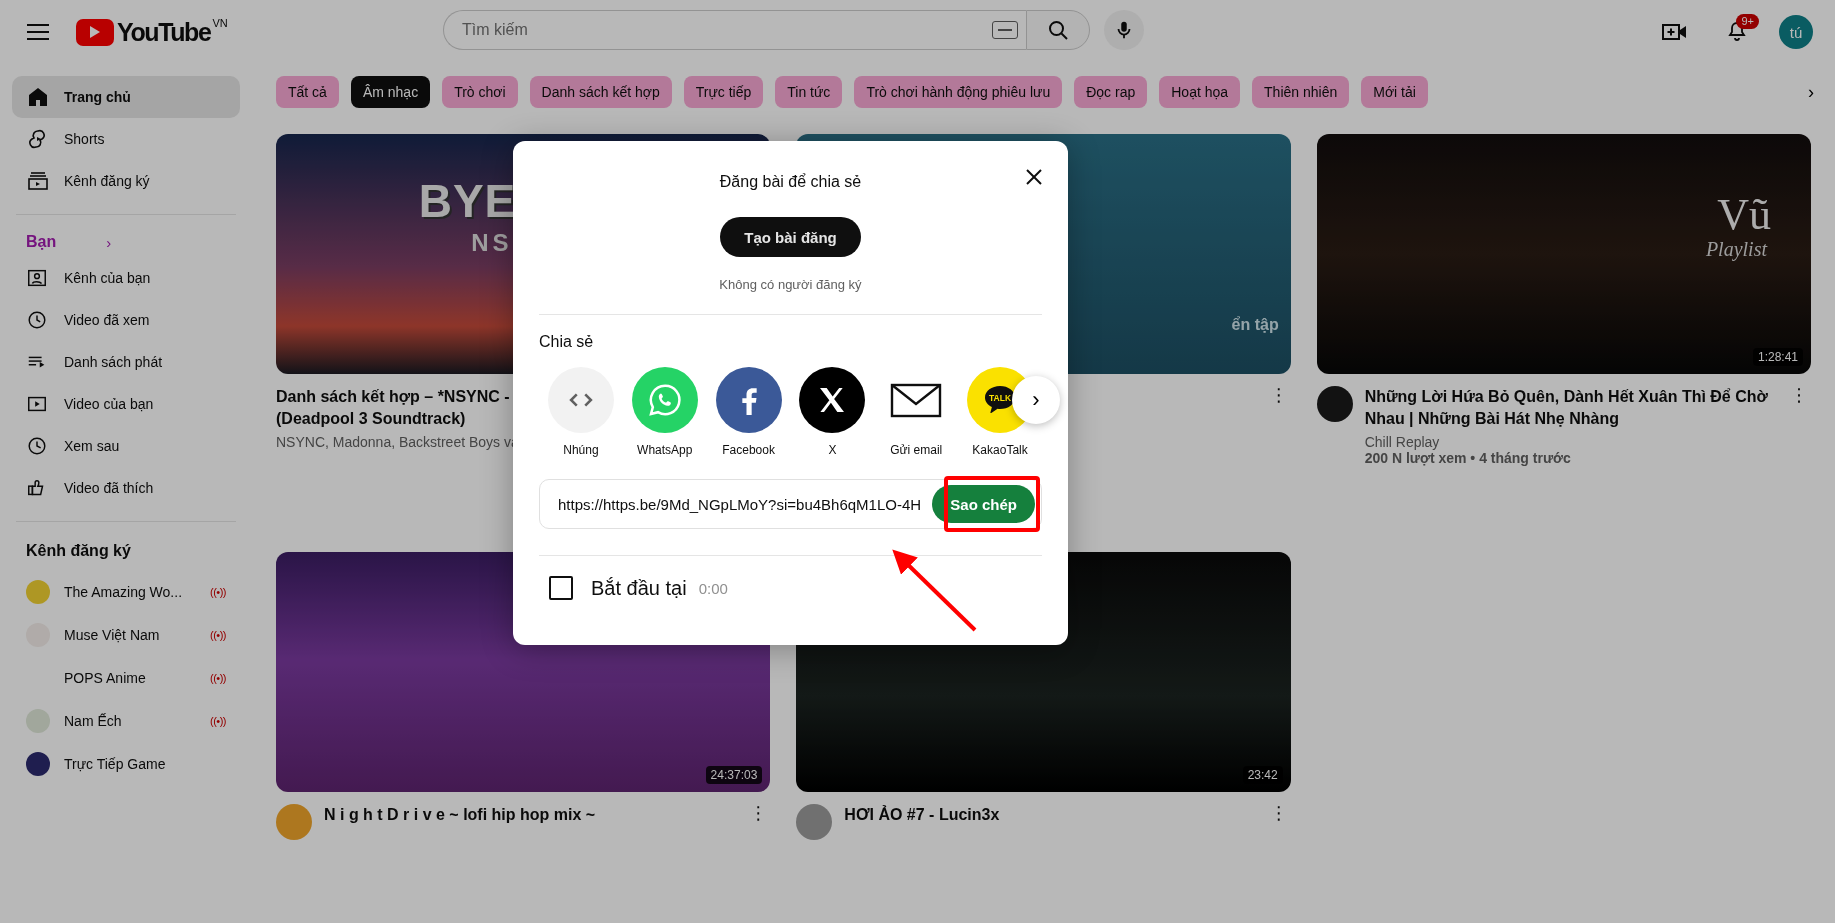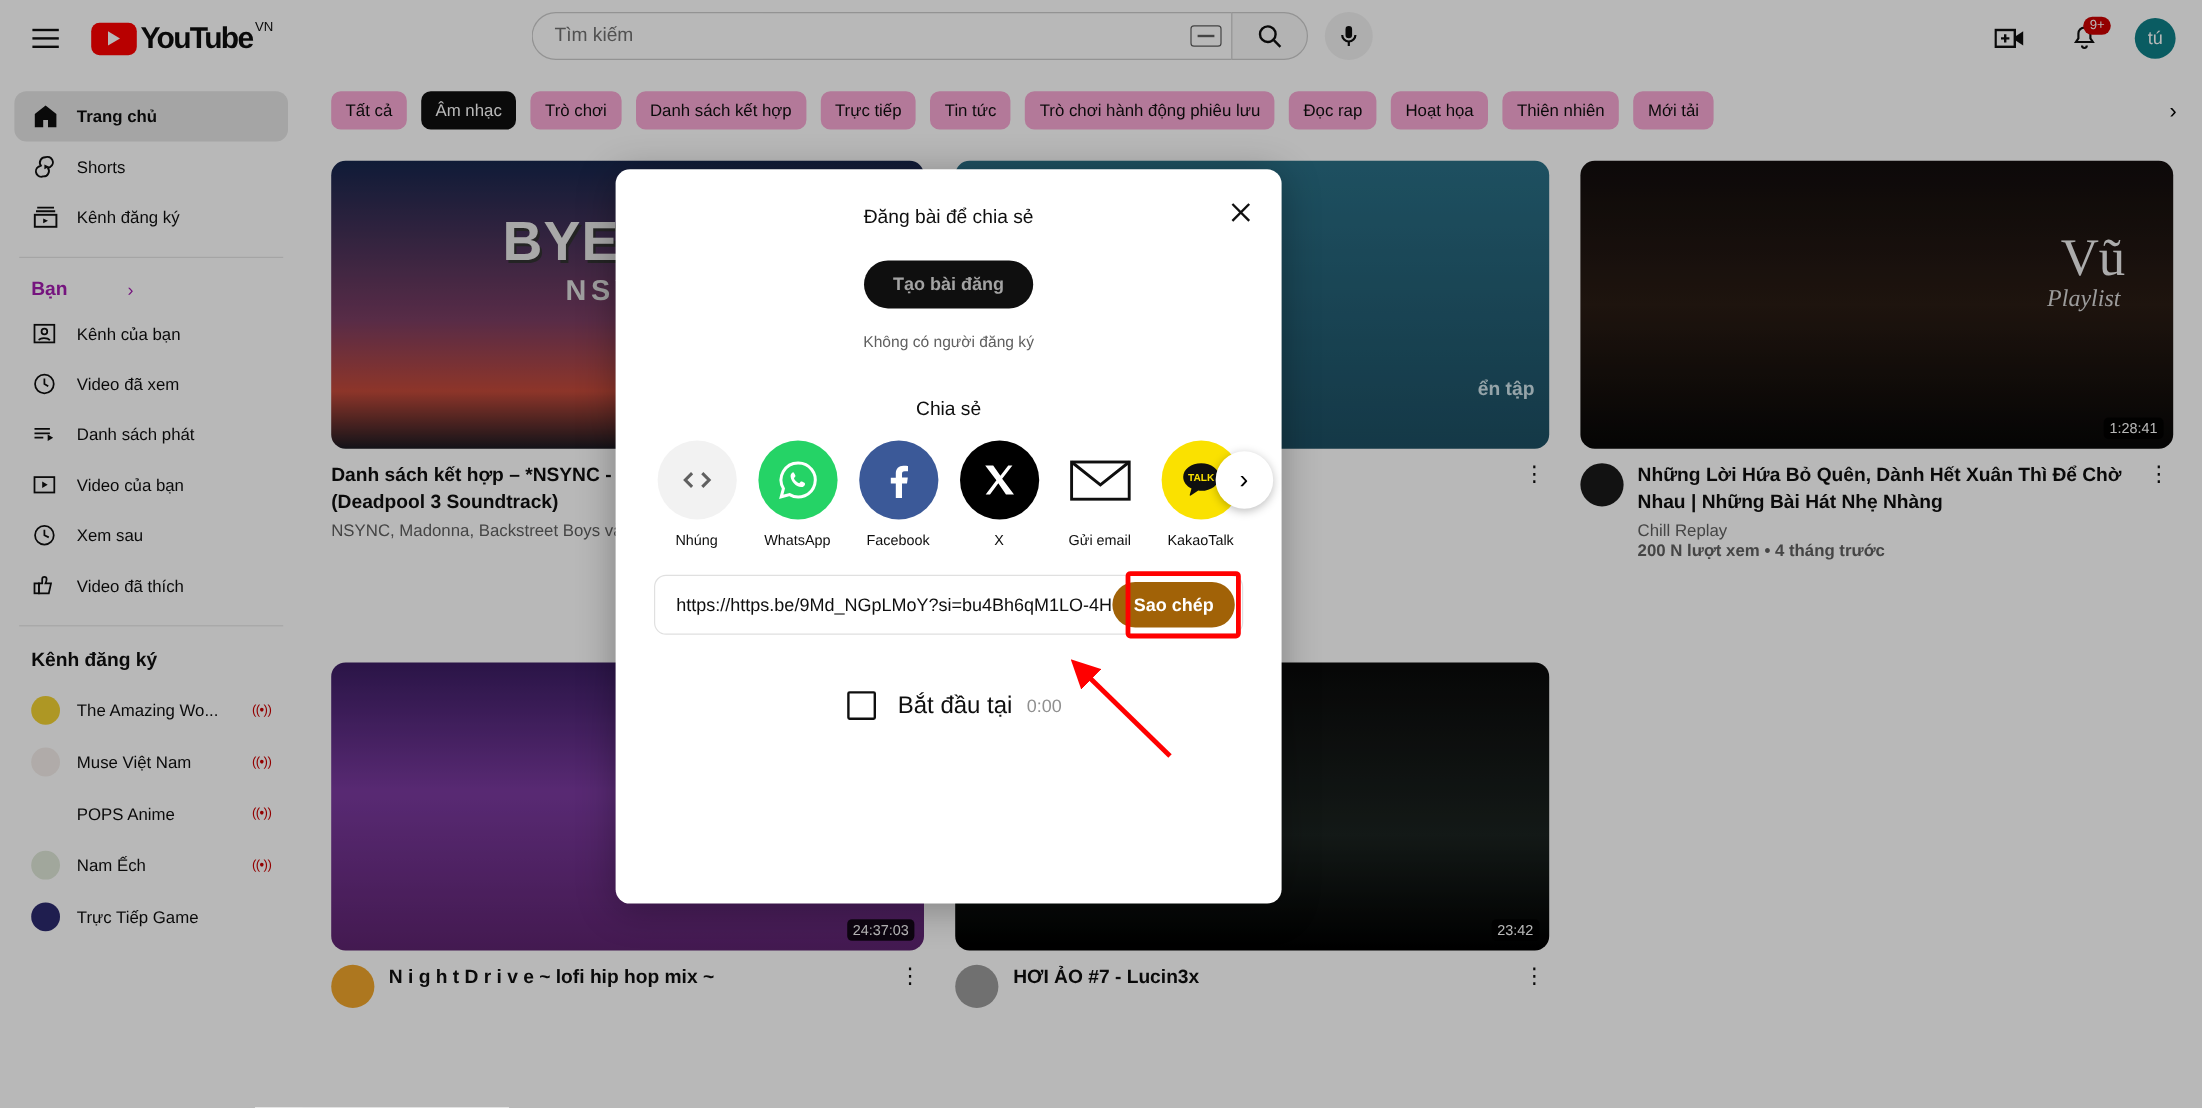--- a/index.html
+++ b/index.html
@@ -121,44 +121,44 @@
   .vu-txt{position:absolute;right:40px;top:55px;color:#efefef;font-size:44px;
           font-family:"Liberation Serif",serif;}
   .vu-sub{position:absolute;right:44px;top:104px;color:#d8d8d8;font-size:20px;
           font-family:"Liberation Serif",serif;font-style:italic;}
   .ep-tag{position:absolute;right:12px;bottom:40px;color:#cfe3ea;font-size:16px;font-weight:600;}
   .min-txt{position:absolute;left:0;right:0;top:130px;text-align:center;color:#fff;
            font-size:42px;font-weight:600;letter-spacing:2px;}
 
   
   .modal{
-    position:absolute;left:513px;top:141px;width:555px;height:612px;background:#fff;
+    position:absolute;left:513px;top:141px;width:555px;height:504px;background:#fff;
     border-radius:12px;z-index:60;box-shadow:0 4px 32px rgba(0,0,0,.3);
-    display:flex;flex-direction:column;padding:0 26px;align-items:center;
+    display:flex;flex-direction:column;padding:0 26px;
   }
   .m-title{text-align:center;font-size:16px;font-weight:500;color:#0f0f0f;margin-top:32px;}
   .m-close{position:absolute;right:18px;top:20px;width:32px;height:32px;border-radius:50%;
            display:flex;align-items:center;justify-content:center;cursor:pointer;}
-  .m-cta{margin:26px auto 0;background:#0f0f0f;color:#a3a3a3;border:none;border-radius:20px;
+  .m-cta{margin:26px auto 0;background:#0f0f0f;color:#e5e5e5;border:none;border-radius:20px;
          height:40px;padding:0 24px;font-size:15px;font-weight:600;cursor:pointer;
          font-family:"Liberation Sans",sans-serif;}
   .m-note{text-align:center;font-size:13px;color:#606060;margin-top:20px;}
   .m-div{height:1px;background:#e5e5e5;margin-top:22px;}
   .m-share-lbl{font-size:16px;color:#0f0f0f;margin-top:18px;}
   .share-row{display:flex;align-items:flex-start;margin-top:16px;position:relative;}
   .share-item{width:84px;display:flex;flex-direction:column;align-items:center;cursor:pointer;}
   .sh-circle{width:66px;height:66px;border-radius:50%;display:flex;align-items:center;justify-content:center;}
   .sh-label{font-size:12px;color:#0f0f0f;margin-top:10px;white-space:nowrap;}
   .sh-next{position:absolute;right:-18px;top:9px;width:48px;height:48px;border-radius:50%;
            background:#fff;box-shadow:0 2px 8px rgba(0,0,0,.26);
            display:flex;align-items:center;justify-content:center;font-size:22px;cursor:pointer;}
   .url-row{margin-top:22px;height:50px;border:1px solid #e0e0e0;border-radius:10px;
            display:flex;align-items:center;padding:0 6px 0 18px;position:relative;}
   .url-text{flex:1;font-size:15px;color:#0f0f0f;white-space:nowrap;overflow:hidden;}
-  .copy-btn{background:#a16207;color:#fff;border:none;border-radius:20px;height:38px;
+  .copy-btn{background:#15803d;color:#fff;border:none;border-radius:20px;height:38px;
             padding:0 18px;font-size:15px;font-weight:600;cursor:pointer;
             font-family:"Liberation Sans",sans-serif;}
   .copy-highlight{position:absolute;right:1px;top:-4px;width:96px;height:56px;
                   border:4px solid #ff0000;border-radius:4px;pointer-events:none;}
   .m-div2{height:1px;background:#e5e5e5;margin-top:26px;}
   .start-row{display:flex;align-items:center;margin-top:20px;}
   .cbox{width:24px;height:24px;border:2px solid #0f0f0f;border-radius:2px;
         margin-left:10px;cursor:pointer;}
   .start-lbl{font-size:20px;color:#0f0f0f;margin-left:18px;}
   .start-time{font-size:15px;color:#909090;margin-left:12px;}

